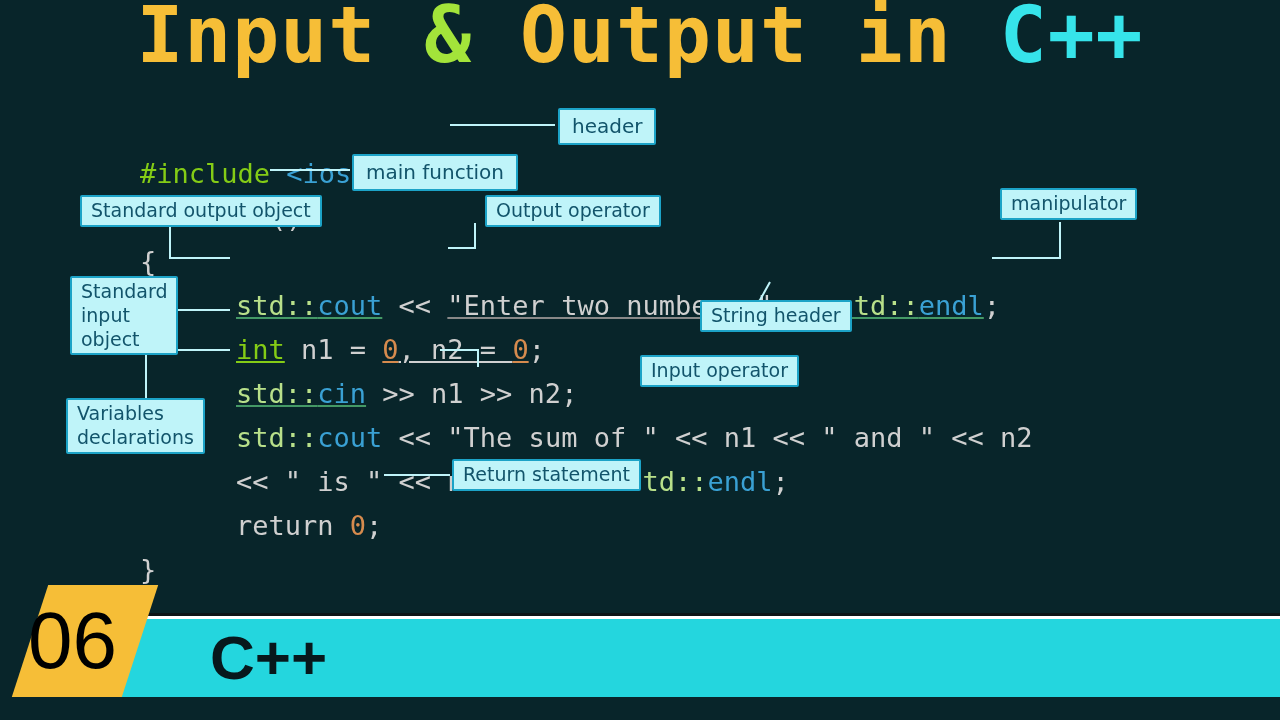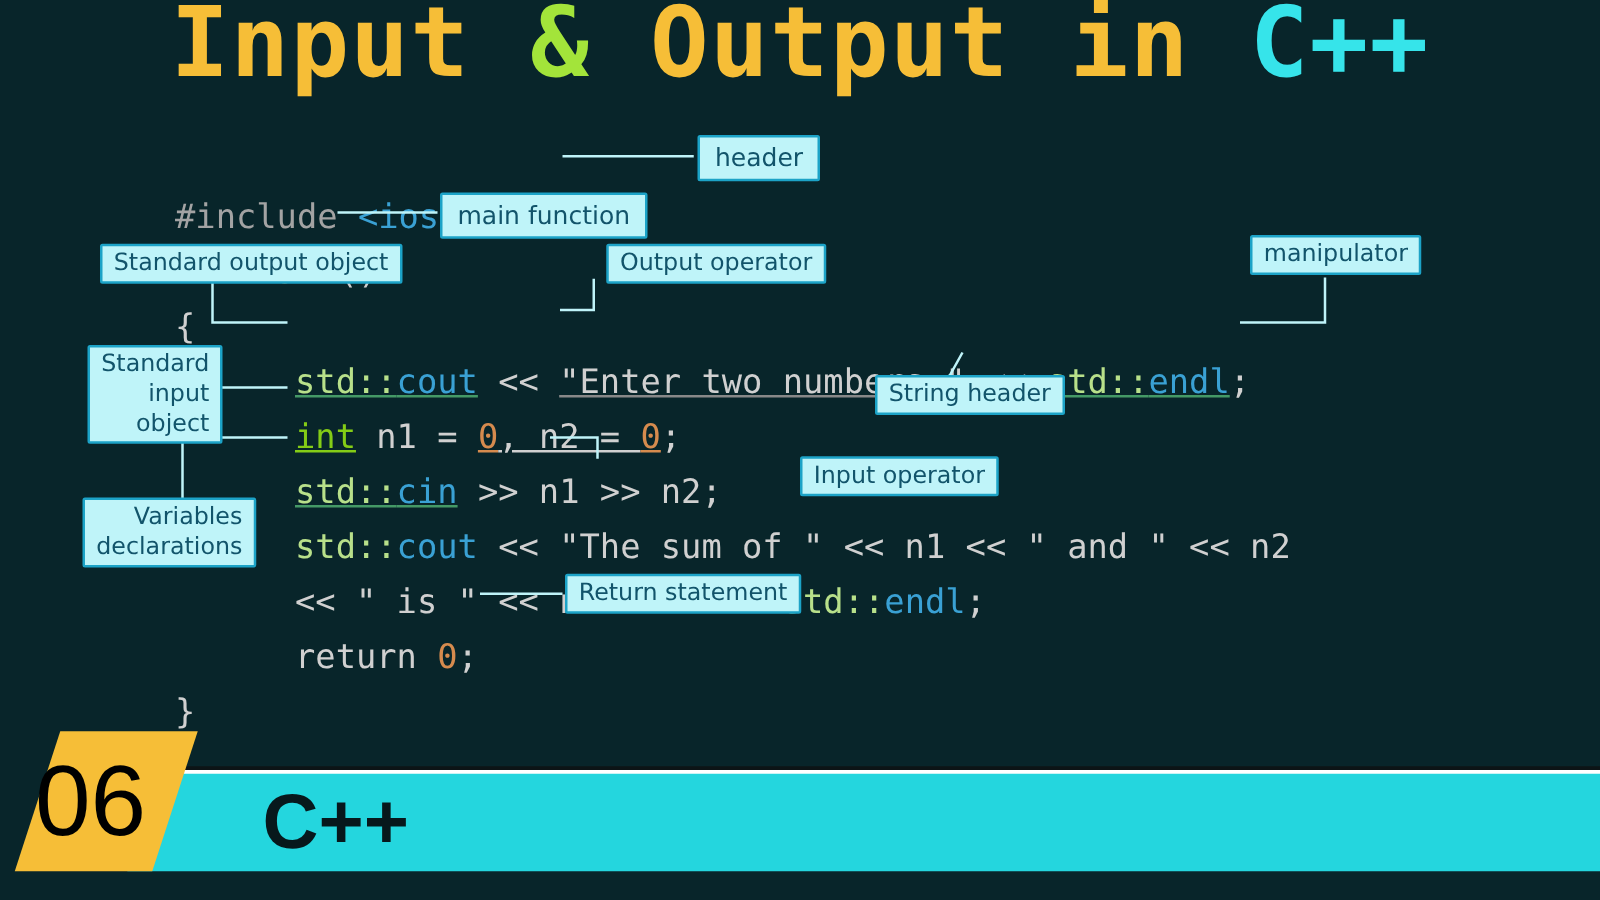--- a/index.html
+++ b/index.html
@@ -3,34 +3,34 @@
 <meta charset="utf-8">
 <style>
   html,body{margin:0;padding:0;width:1280px;height:720px;overflow:hidden;background:#08252a;font-family:"DejaVu Sans Mono","Consolas","Menlo",monospace;color:#e6e6e6}
   .stage{position:relative;width:1280px;height:697px}
   .title{position:absolute;left:0;right:0;top:-10px;text-align:center;font-weight:900;font-size:78px;letter-spacing:1px}
   .title .t-or{color:#f6be37}
   .title .t-gr{color:#a3e43a}
   .title .t-cy{color:#36e4ea}
 
   .code{position:absolute;left:140px;top:108px;font-size:27px;line-height:44px;white-space:pre}
-  .code .kw-pre{color:#a3a3a3}
+  .code .kw-pre{color:#84cc16}
   .code .hdr{color:#3aa1d4}
   .code .tkint{color:#84cc16}
   .code .fn{color:#e0a341}
   .code .ns{color:#b8e08a;text-decoration:underline;text-decoration-color:#496}
   .code .ns2{color:#b8e08a}
   .code .mem{color:#3aa1d4;text-decoration:underline;text-decoration-color:#496}
   .code .mem2{color:#3aa1d4}
   .code .str{color:#d0d0d0;text-decoration:underline;text-decoration-color:#888}
   .code .num{color:#d68b4e}
   .code .plain{color:#d0d0d0}
   .indent{display:inline-block;width:96px}
 
-  .callout{position:absolute;background:#bff4f9;border:2px solid #1ca3c7;color:#12546b;font-family:"DejaVu Sans","Arial",sans-serif;font-size:20px;padding:4px 12px;border-radius:2px;text-align:right;line-height:1.25}
+  .callout{position:absolute;background:#bff4f9;border:2px solid #1ca3c7;color:#12546b;font-family:"DejaVu Sans","Arial",sans-serif;font-size:20px;padding:4px 12px;border-radius:2px;text-align:left;line-height:1.25}
   .callout.sm{font-size:19px;padding:2px 9px}
 
   svg.lines{position:absolute;left:0;top:0;width:1280px;height:720px;pointer-events:none}
   svg.lines line, svg.lines polyline{stroke:#bff4f9;stroke-width:2;fill:none}
 
   .footer{position:absolute;left:0;bottom:0;width:1280px;height:120px}
   .slate{position:absolute;left:30px;bottom:0;width:110px;height:112px;background:#f6be37;transform:skewX(-18deg)}
   .slate-num{position:absolute;left:28px;bottom:10px;font-family:Arial,sans-serif;font-weight:400;font-size:80px;color:#000}
   .bar{position:absolute;left:115px;bottom:0;width:1200px;height:78px;background:#24d6de;transform:skewX(-18deg);border-top:3px solid #fff}
   .bar-edge{position:absolute;left:110px;bottom:78px;width:1200px;height:6px;background:#0c1416;transform:skewX(-18deg)}
@@ -73,21 +73,21 @@
 
   <div class="callout" style="left:558px;top:108px">header</div>
   <div class="callout" style="left:352px;top:154px">main function</div>
   <div class="callout sm" style="left:80px;top:195px">Standard output object</div>
   <div class="callout sm" style="left:485px;top:195px">Output operator</div>
   <div class="callout sm" style="left:1000px;top:188px">manipulator</div>
   <div class="callout sm" style="left:70px;top:276px;white-space:pre">Standard
 input
 object</div>
   <div class="callout sm" style="left:700px;top:300px">String header</div>
-  <div class="callout sm" style="left:640px;top:365px">Input operator</div>
+  <div class="callout sm" style="left:640px;top:355px">Input operator</div>
   <div class="callout sm" style="left:66px;top:398px;white-space:pre">Variables
 declarations</div>
   <div class="callout sm" style="left:452px;top:459px">Return statement</div>
 
   <div class="footer">
     <div class="bar-edge"></div>
     <div class="bar"></div>
     <div class="slate"></div>
     <div class="slate-num">06</div>
     <div class="bar-txt">C++</div>

